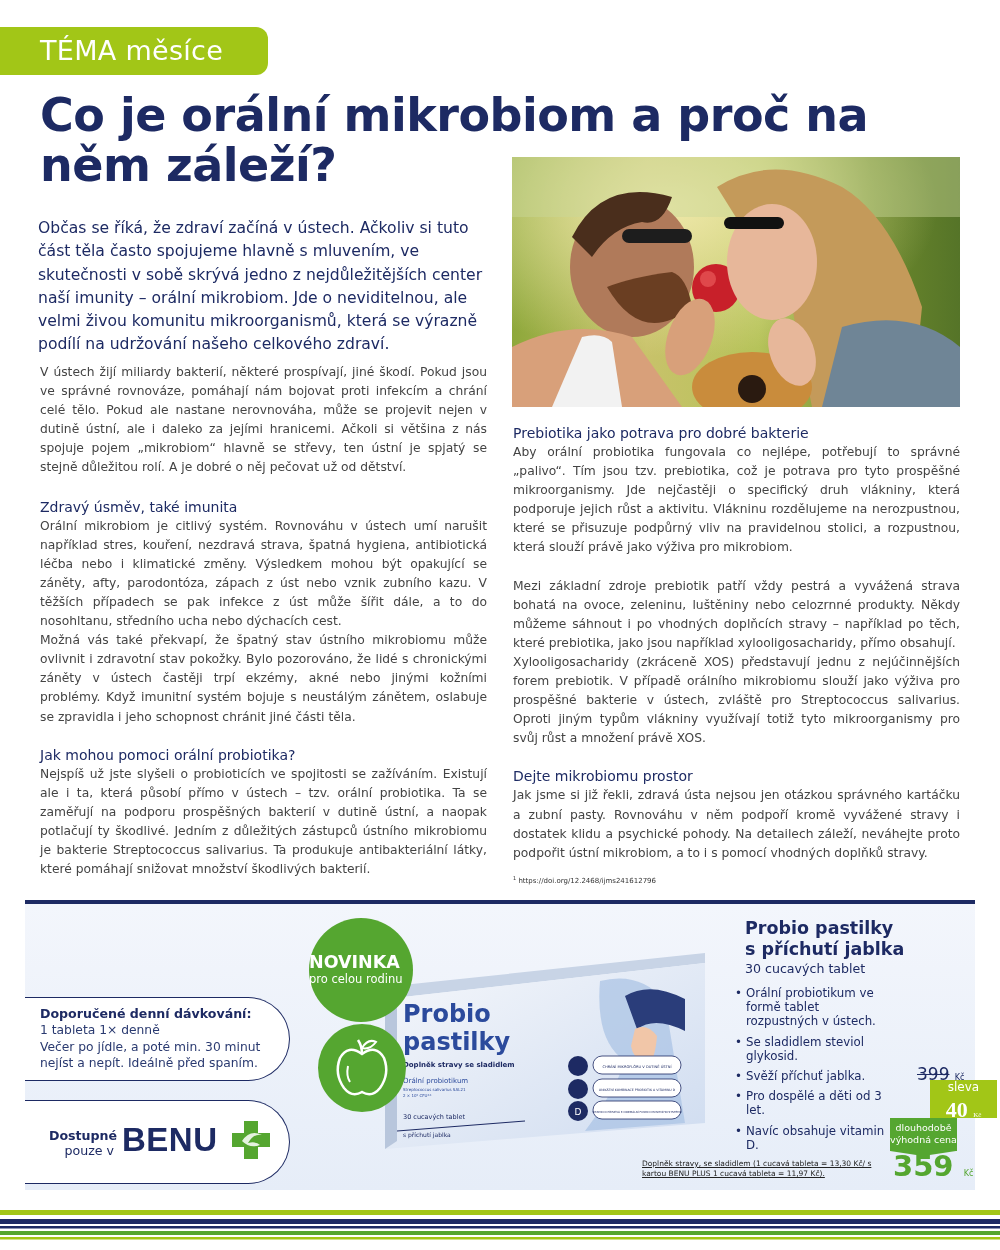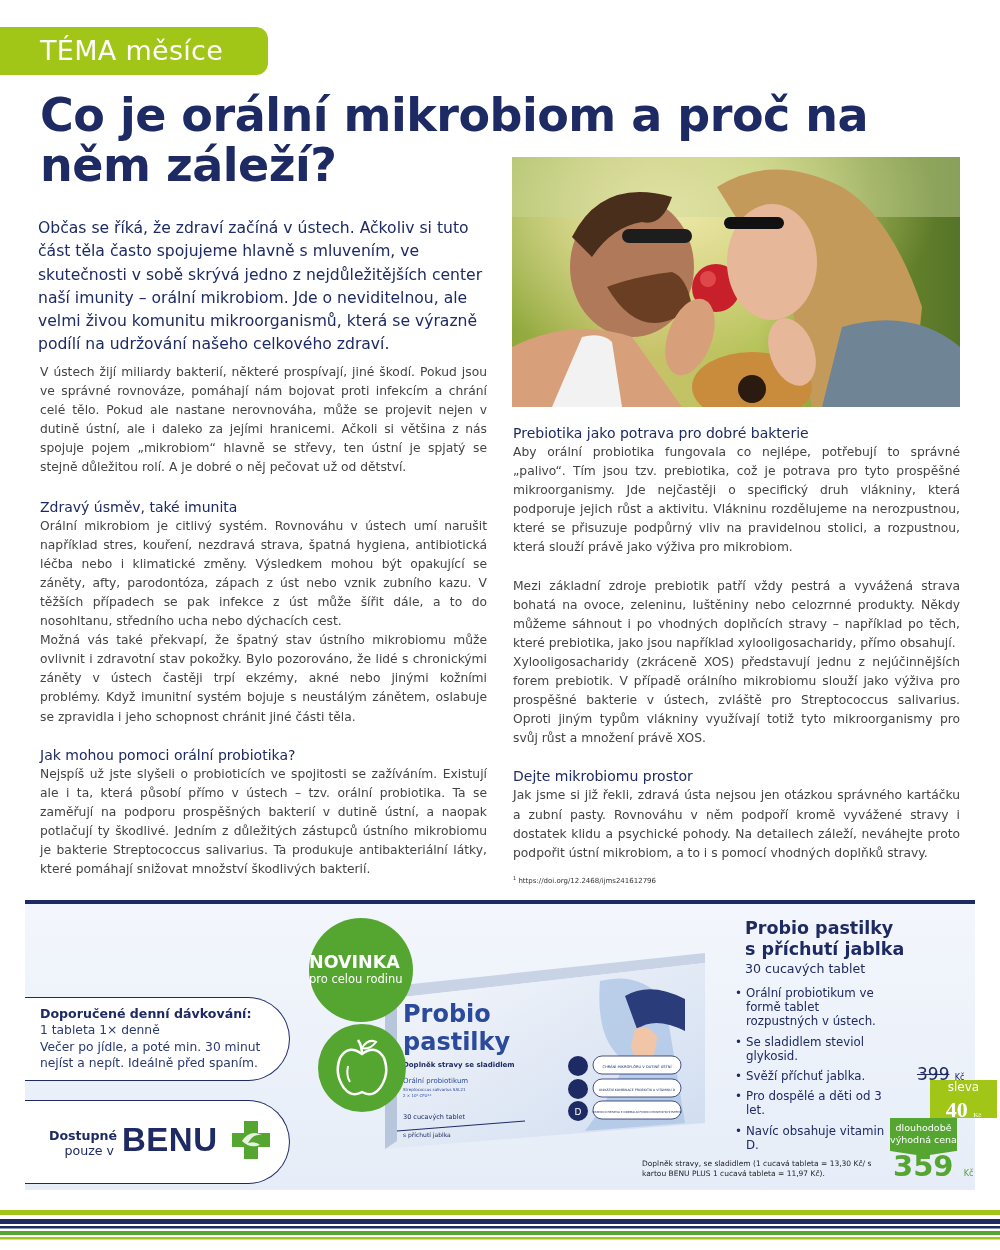--- a/index.html
+++ b/index.html
@@ -97,21 +97,21 @@
     position: absolute; left: 865px; top: 176px; width: 67px; height: 85px;
   }
   .pb-top { position: absolute; left: 0; top: 0; width: 67px; height: 38px; background: #a2c617; color: #fff; text-align: center; margin-left: 40px; }
   .pb-top .l1 { font-size: 12px; line-height: 13px; margin-top: 1px; }
   .pb-top .l2 { font-size: 22px; font-weight: bold; line-height: 32px; font-family: Liberation Serif, serif; }
   .pb-top .l2 .cur { font-size: 7px; font-weight: normal; }
   .pb-bot { position: absolute; left: 0; top: 38px; width: 67px; height: 33px; background: #55a630; color: #fff; text-align: center; font-size: 9.5px; line-height: 11.5px; padding-top: 4px; }
   .pb-notch { position: absolute; left: 0; top: 71px; width: 0; height: 0; border-left: 33.5px solid transparent; border-right: 33.5px solid transparent; border-top: 5px solid #55a630; }
   .price-new { position: absolute; left: 868px; top: 246px; font-size: 29px; font-weight: bold; color: #55a630; line-height: 32px; }
   .price-new .cur { font-size: 8px; font-weight: normal; }
-  .fine-print { position: absolute; left: 617px; top: 255px; width: 240px; font-size: 7.5px; line-height: 9.5px; color: #222; }
+  .fine-print { position: absolute; left: 617px; top: 255px; width: 240px; font-size: 7.5px; line-height: 9.5px; color: #222; text-decoration: underline; }
 
   .stripes { position: absolute; left: 0; top: 1210px; width: 1000px; height: 30px; }
 </style>
 </head>
 <body>
 
 <div class="topic-tag">TÉMA měsíce</div>
 <h1 class="headline">Co je orální mikrobiom a proč na něm záleží?</h1>
 
 <p class="lead">Občas se říká, že zdraví začíná v ústech. Ačkoliv si tuto část těla často spojujeme hlavně s mluvením, ve skutečnosti v sobě skrývá jedno z nejdůležitějších center naší imunity – orální mikrobiom. Jde o neviditelnou, ale velmi živou komunitu mikroorganismů, která se výrazně podílí na udržování našeho celkového zdraví.</p>

